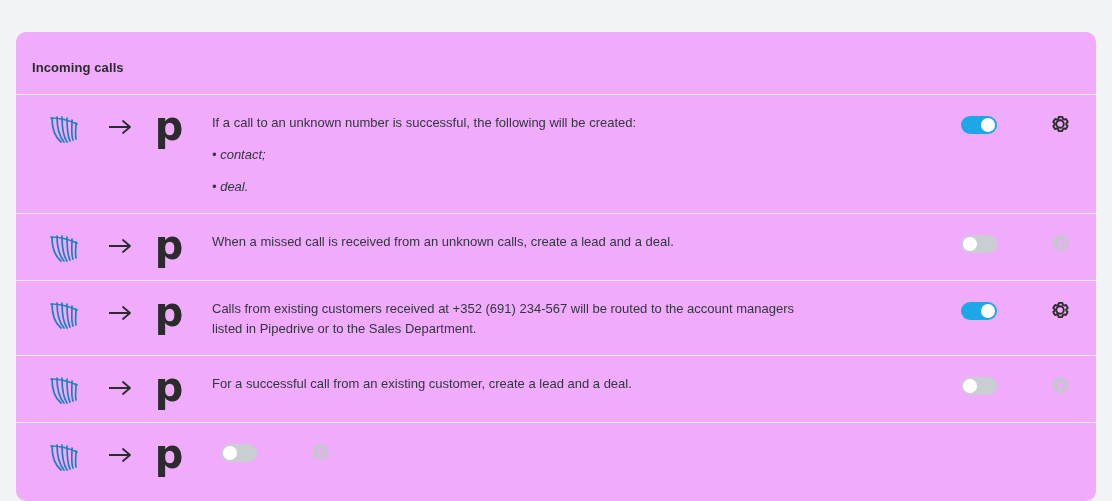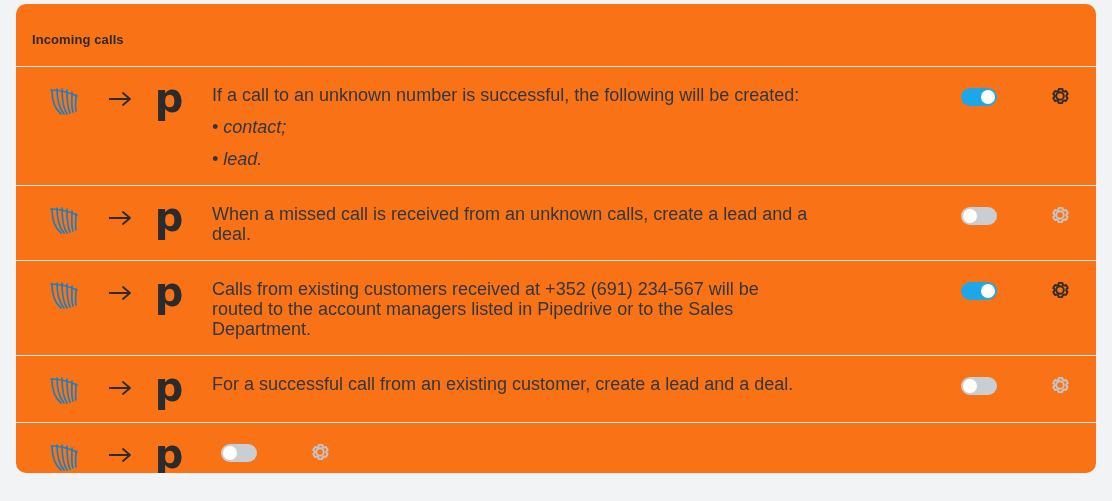--- a/index.html
+++ b/index.html
@@ -10,24 +10,24 @@
     width: 1112px;
     height: 501px;
     background: #f2f3f5;
     font-family: "Liberation Sans", sans-serif;
     -webkit-font-smoothing: antialiased;
   }
 
   .card {
     position: absolute;
     left: 16px;
-    top: 4px;
+    top: 32px;
     width: 1080px;
     height: 469px;
-    background: #f97316;
+    background: #f0abfc;
     border-radius: 10px;
     box-sizing: border-box;
     overflow: hidden;
   }
 
   .card-title {
     font-size: 13px;
     font-weight: bold;
     color: #2b2b2b;
     padding: 28px 0 0 16px;
@@ -84,21 +84,21 @@
 
   .col-text {
     flex: 1 1 auto;
     padding-left: 18px;
     padding-right: 20px;
     padding-top: 2px;
     min-width: 0;
   }
 
   .desc {
-    font-size: 18px;
+    font-size: 13px;
     line-height: 20px;
     color: #32373d;
     margin: 0;
     max-width: 600px;
   }
   .desc + .desc {
     margin-top: 12px;
     font-style: italic;
   }
 
@@ -198,21 +198,21 @@
             <polyline points="15,2 22,8 15,14" fill="none" stroke="#2b2b2b" stroke-width="1.8" stroke-linecap="round" stroke-linejoin="round"></polyline>
           </svg>
         </span>
       </div>
       <div class="col-dst">
         <span class="pipedrive-p">p</span>
       </div>
       <div class="col-text">
             <p class="desc">If a call to an unknown number is successful, the following will be created:</p>
             <p class="desc">• contact;</p>
-            <p class="desc">• lead.</p>
+            <p class="desc">• deal.</p>
           </div>
       <div class="col-toggle">
         <span class="toggle on" title="On">
               <span class="knob"></span>
             </span>
       </div>
       <div class="col-gear">
         <span>
           <svg class="gear" width="24" height="24" viewBox="0 0 24 24">
             <path class="gear-path" d="M12 8.2a3.8 3.8 0 1 0 0 7.6 3.8 3.8 0 0 0 0-7.6z" fill="none" stroke="#2b2b2b" stroke-width="1.9"></path>

